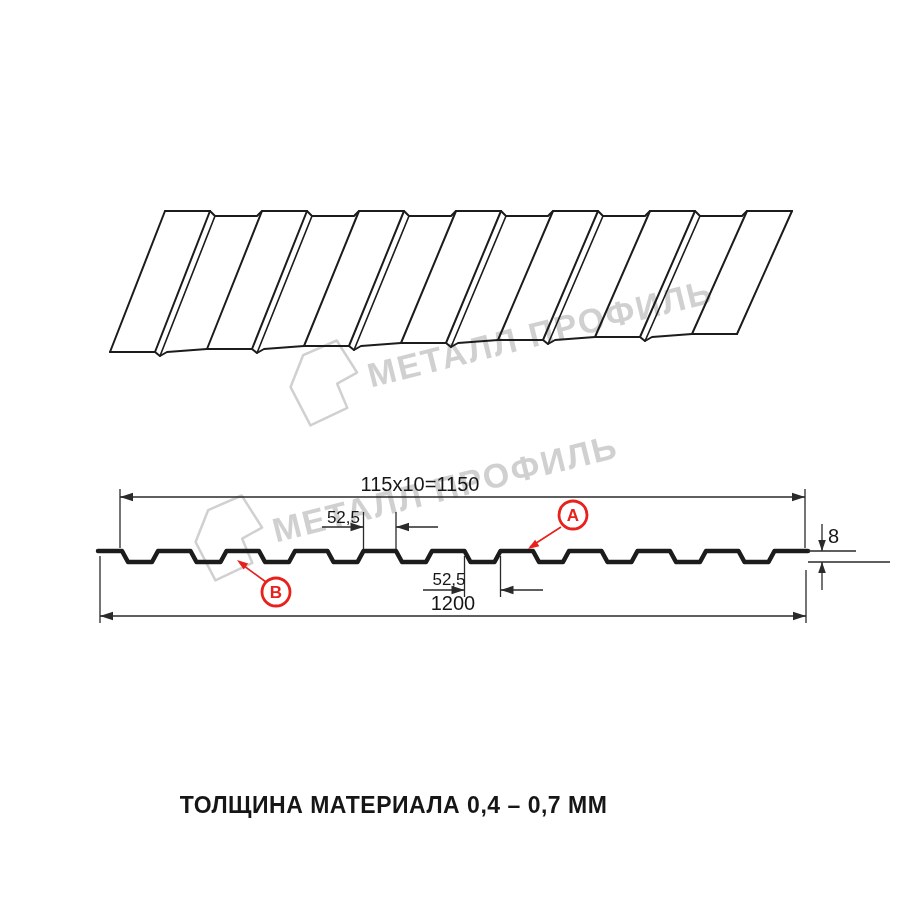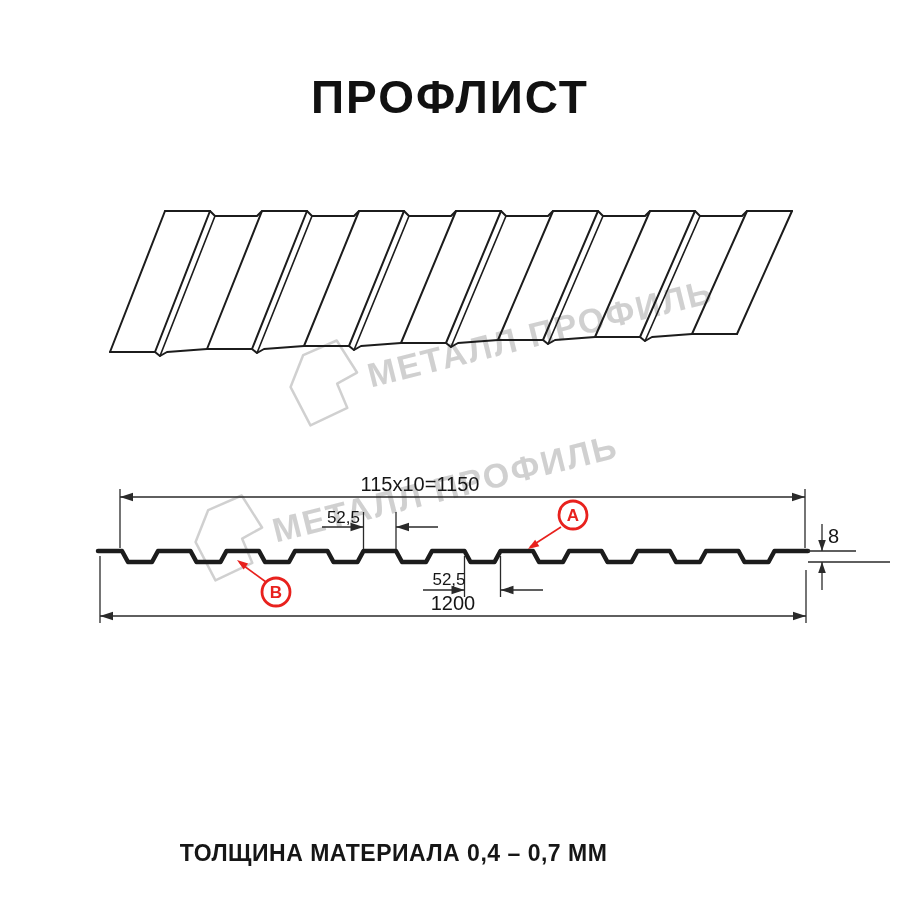--- a/index.html
+++ b/index.html
@@ -10,33 +10,32 @@
   .title{
     position:absolute;top:70px;left:0;width:900px;text-align:center;
     font-size:46px;font-weight:800;letter-spacing:2px;color:#111;
   }
   .subtitle{
     position:absolute;top:128px;left:0;width:900px;text-align:center;
     font-size:21px;font-weight:600;letter-spacing:1px;color:#111;
   }
   .footer{
     position:absolute;top:792px;left:0;width:787px;text-align:center;
-    font-size:23px;font-weight:600;letter-spacing:.5px;color:#161616;margin-top:48px;
+    font-size:23px;font-weight:600;letter-spacing:.5px;color:#161616;
   }
   svg{position:absolute;top:0;left:0;}
   .dim-text{font-family:"Liberation Sans",sans-serif;fill:#161616;}
   .callout-letter{font-family:"Liberation Sans",sans-serif;font-weight:bold;}
   .wm-text{font-family:"Liberation Sans",sans-serif;font-weight:bold;letter-spacing:2px;}
 </style>
 </head>
 <body>
 
 <div class="canvas">
 
-  <div class="title">ПРОФЛИСТ</div>
 
   <svg id="drawing" width="900" height="900" viewBox="0 0 900 900">
 
     <g id="wm1" opacity="0.9">
       <g transform="translate(293,405) rotate(-14)">
         <path d="M2,-18 L22,-46 L58,-52 L70,-16 L48,-10 L52,16 L12,24 Z" fill="none" stroke="#cccccc" stroke-width="2.5" stroke-linejoin="round"></path>
         <text class="wm-text" x="80" y="2" font-size="34" fill="#cccccc">МЕТАЛЛ ПРОФИЛЬ</text>
       </g>
     </g>
 

